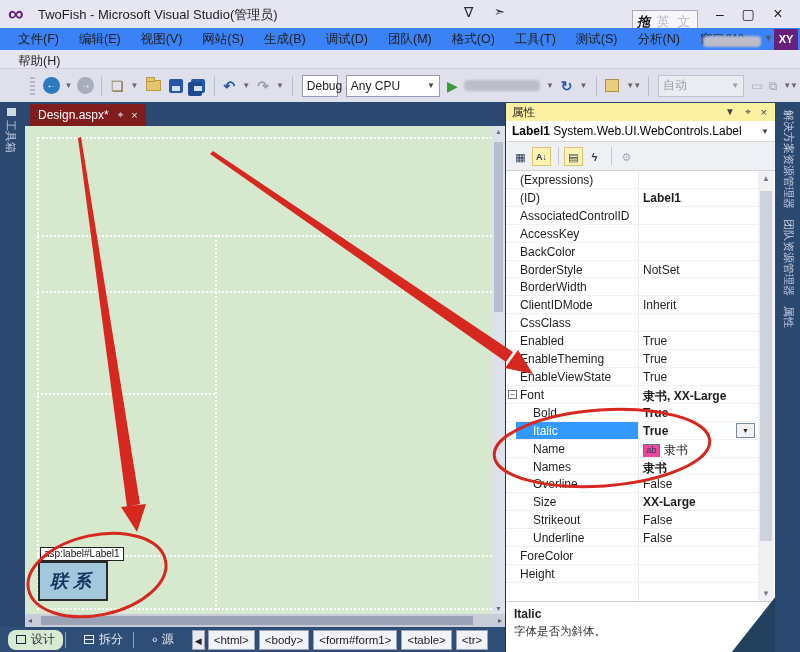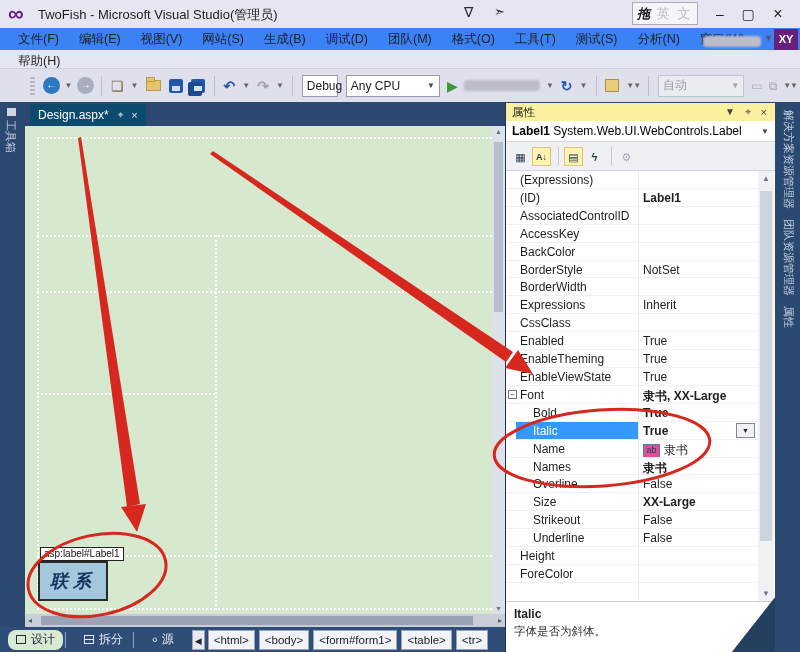--- a/index.html
+++ b/index.html
@@ -8,21 +8,21 @@
           font-family:"Liberation Sans",sans-serif; overflow:hidden; }
 
   
   .titlebar { position:absolute; left:0; top:0; width:800px; height:28px; background:#e6e6f2; }
   .vslogo { position:absolute; left:8px; top:1px; font-size:22px; font-weight:bold; color:#68217a; }
   .wtitle { position:absolute; left:38px; top:6px; font-size:13px; color:#1e1e1e; }
   .funnel-ic { position:absolute; left:464px; top:4px; font-size:14px; color:#2b2b3a; }
   .fb-ic { position:absolute; left:494px; top:4px; font-size:13px; color:#2b2b3a; }
   .qlaunch { position:absolute; left:517px; top:3px; width:112px; height:21px; background:#fdfdfd;
              border:1px solid #b9b9cc; font-size:11.5px; color:#9090a0; line-height:19px; padding-left:6px; }
-  .imebox { position:absolute; left:632px; top:2px; width:66px; height:23px; background:#f6f6fa;
+  .imebox { position:absolute; left:632px; top:10px; width:66px; height:23px; background:#f6f6fa;
             border:1px solid #aab; font-size:13px; line-height:21px; padding-left:4px; }
   .imebox .ic { color:#15151c; font-weight:bold; font-style:italic; }
   .imebox .md { color:#b9b9c6; letter-spacing:2px; margin-left:3px; }
   .winbtn { position:absolute; top:3px; width:26px; height:22px; text-align:center; font-size:14px;
             color:#1e1e1e; line-height:22px; }
 
   
   .menubar { position:absolute; left:0; top:28px; width:800px; height:22px; background:#3b82f6; }
   .menurow { position:absolute; left:8px; top:0; display:flex; }
   .mitem { font-size:12.5px; color:#1e1e1e; padding:3px 10px 0 10px; height:22px; }
@@ -61,21 +61,21 @@
   .gray { color:#9aa0ad; font-weight:bold; }
   .sqico { width:14px; height:13px; background:#e8cd7c; border:1px solid #ad9040; margin:0 4px; }
   .gico { font-size:12px; color:#a0a6b4; margin:0 3px; }
   .ovf { font-size:8px; color:#666; letter-spacing:-1px; margin:0 3px; }
 
   
   .lstrip { position:absolute; left:0; top:102px; width:25px; height:550px; background:#2b4870; }
   .vtab { writing-mode:vertical-rl; text-orientation:sideways; color:#c6d0e0; font-size:11px; }
   .toolbox-tab { position:absolute; left:3px; top:6px; }
   .toolbox-tab .tb-ic { width:9px; height:8px; background:#cfd6e2; margin:0 0 4px 4px; }
-  .doctab { position:absolute; left:30px; top:104px; height:22px; background:#0c4a6e; color:#fff;
+  .doctab { position:absolute; left:30px; top:104px; height:22px; background:#7f1d1d; color:#fff;
             font-size:12px; display:flex; align-items:center; padding:0 8px; }
   .doctab .pin { font-size:10px; margin-left:9px; color:#dfe6f2; }
   .doctab .x { font-size:11px; margin-left:8px; color:#dfe6f2; }
 
   
   .design-surface { position:absolute; left:25px; top:126px; width:467px; height:488px; background:#d6e9cf; }
   .dline { position:absolute; border:0 dotted #fefefe; }
   .vscroll { position:absolute; left:492px; top:126px; width:13px; height:488px; background:#dde1ea; }
   .vscroll .thumb { position:absolute; left:2px; top:16px; width:9px; height:170px; background:#b7bfcf; }
   .varrow { position:absolute; left:0; width:13px; font-size:7px; color:#66718a; text-align:center; }
@@ -359,21 +359,21 @@
     <span class="pname">BorderStyle</span>
     <span class="pval">NotSet</span>
   </div>
         <div class="prow">
 
     <span class="pname">BorderWidth</span>
     <span class="pval"></span>
   </div>
         <div class="prow">
 
-    <span class="pname">Expressions</span>
+    <span class="pname">ClientIDMode</span>
     <span class="pval">Inherit</span>
   </div>
         <div class="prow">
 
     <span class="pname">CssClass</span>
     <span class="pval"></span>
   </div>
         <div class="prow">
 
     <span class="pname">Enabled</span>
@@ -430,26 +430,26 @@
     <span class="pname">Strikeout</span>
     <span class="pval">False</span>
   </div>
         <div class="prow ind">
 
     <span class="pname">Underline</span>
     <span class="pval">False</span>
   </div>
         <div class="prow">
 
+    <span class="pname">ForeColor</span>
+    <span class="pval"></span>
+  </div>
+        <div class="prow">
+
     <span class="pname">Height</span>
-    <span class="pval"></span>
-  </div>
-        <div class="prow">
-
-    <span class="pname">ForeColor</span>
     <span class="pval"></span>
   </div>
       </div>
     <div class="pscroll">
       <div class="a" style="top:3px;">▲</div>
       <div class="thumb"></div>
       <div class="a" style="bottom:3px;">▼</div>
     </div>
     <div class="pdesc">
       <div class="t">Italic</div>

